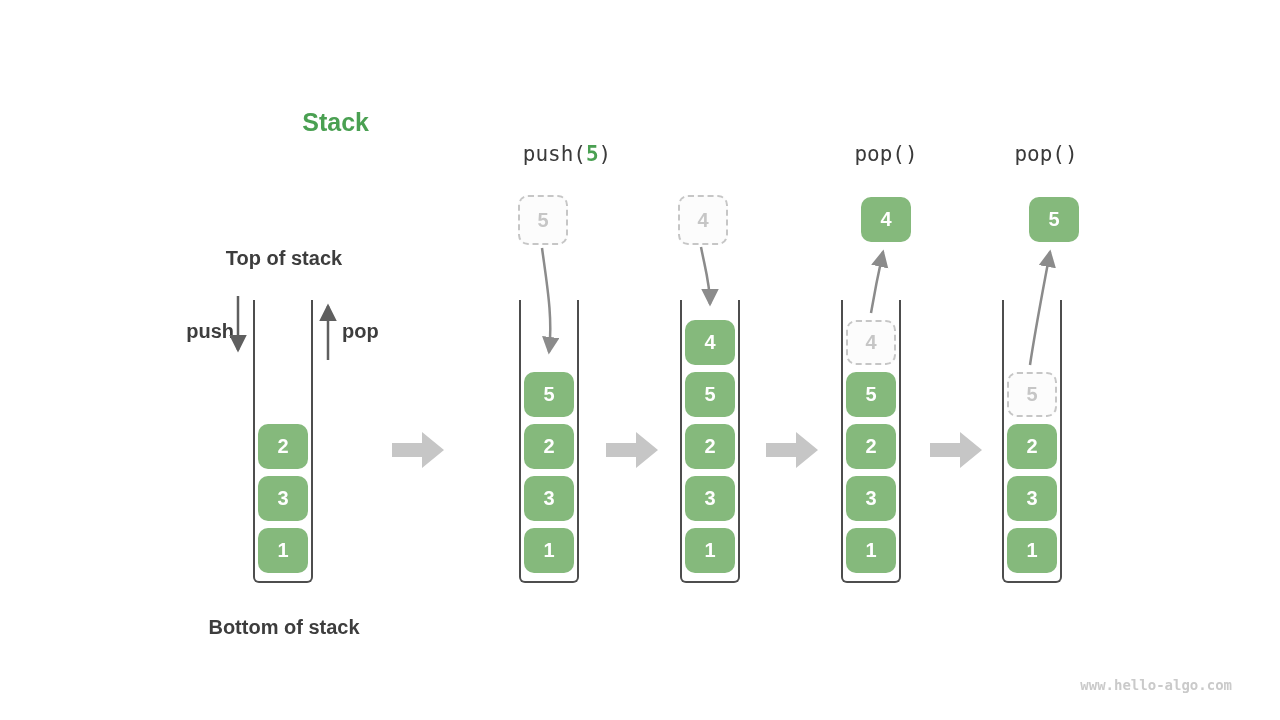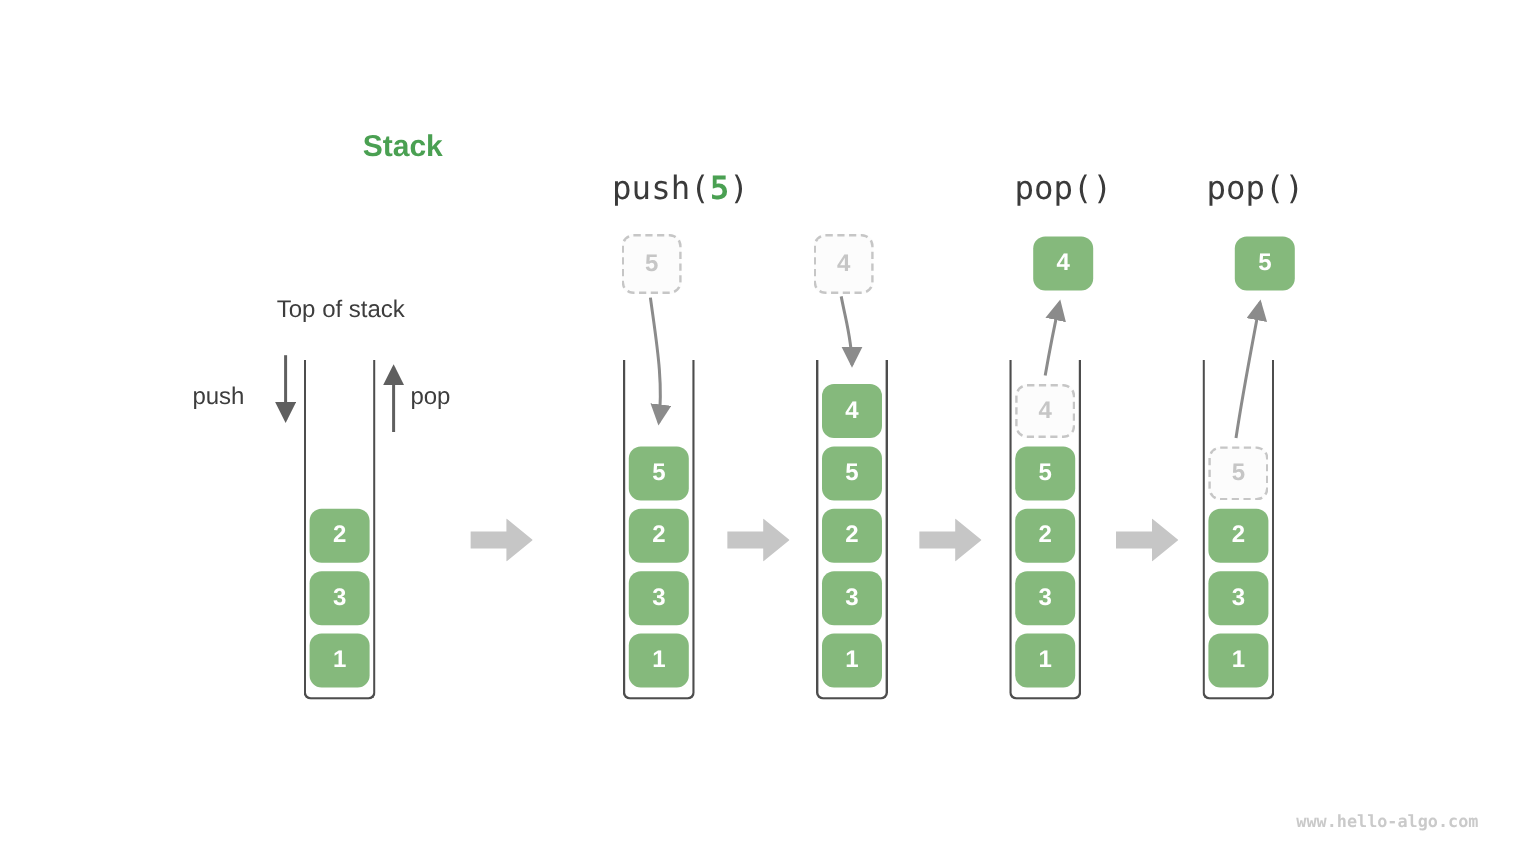--- a/index.html
+++ b/index.html
@@ -1,30 +1,30 @@
 <!DOCTYPE html>
 <html><head>
 <meta charset="utf-8">
 <style>
   html,body { margin:0; padding:0; background:#ffffff; }
   .canvas {
     position:relative; width:1280px; height:720px; background:#ffffff;
     font-family:"Liberation Sans", sans-serif; overflow:hidden;
   }
   .hlabel {
-    position:absolute; font-weight:normal; color:#3d3d3d;
+    position:absolute; font-weight:bold; color:#3d3d3d;
     font-size:20px; text-align:center; white-space:nowrap;
   }
   .title {
     position:absolute; font-weight:bold; color:#4aa052;
     font-size:25px; text-align:right; white-space:nowrap;
   }
   .op {
     position:absolute; top:142px; width:160px; text-align:center;
-    font-family:"DejaVu Sans Mono", monospace; font-size:27px;
+    font-family:"DejaVu Sans Mono", monospace; font-size:21px;
     color:#3a3a3a; white-space:nowrap;
   }
   .op .arg { color:#4aa052; font-weight:bold; }
   .container {
     position:absolute; top:300px; width:60px; height:283px;
     box-sizing:border-box; background:#ffffff;
     border-left:2px solid #4d4d4d; border-right:2px solid #4d4d4d;
     border-bottom:2px solid #4d4d4d; border-radius:0 0 6px 6px;
   }
   .cell {
@@ -45,21 +45,22 @@
     font-size:14px; color:#cacaca; white-space:nowrap;
   }
 </style>
 </head>
 <body>
 
 <div class="canvas">
 
   <div class="title" style="left:199px; top:108px; width:170px;">Stack</div>
   <div class="hlabel" style="left:179px; top:247px; width:210px;">Top of stack</div>
-  <div class="hlabel" style="left:140px; top:320px; width:84px; text-align:center;">push</div>
+  <div class="hlabel" style="left:169px; top:616px; width:230px;">Bottom of stack</div>
+  <div class="hlabel" style="left:150px; top:320px; width:84px; text-align:right;">push</div>
   <div class="hlabel" style="left:342px; top:320px; width:60px; text-align:left;">pop</div>
 
   <div class="op" style="left:487px;">
     <span>push(</span><span class="arg">5</span><span>)</span>
   </div>
   <div class="op" style="left:806px;">
     <span>pop(</span><span class="arg"></span><span>)</span>
   </div>
   <div class="op" style="left:966px;">
     <span>pop(</span><span class="arg"></span><span>)</span>

